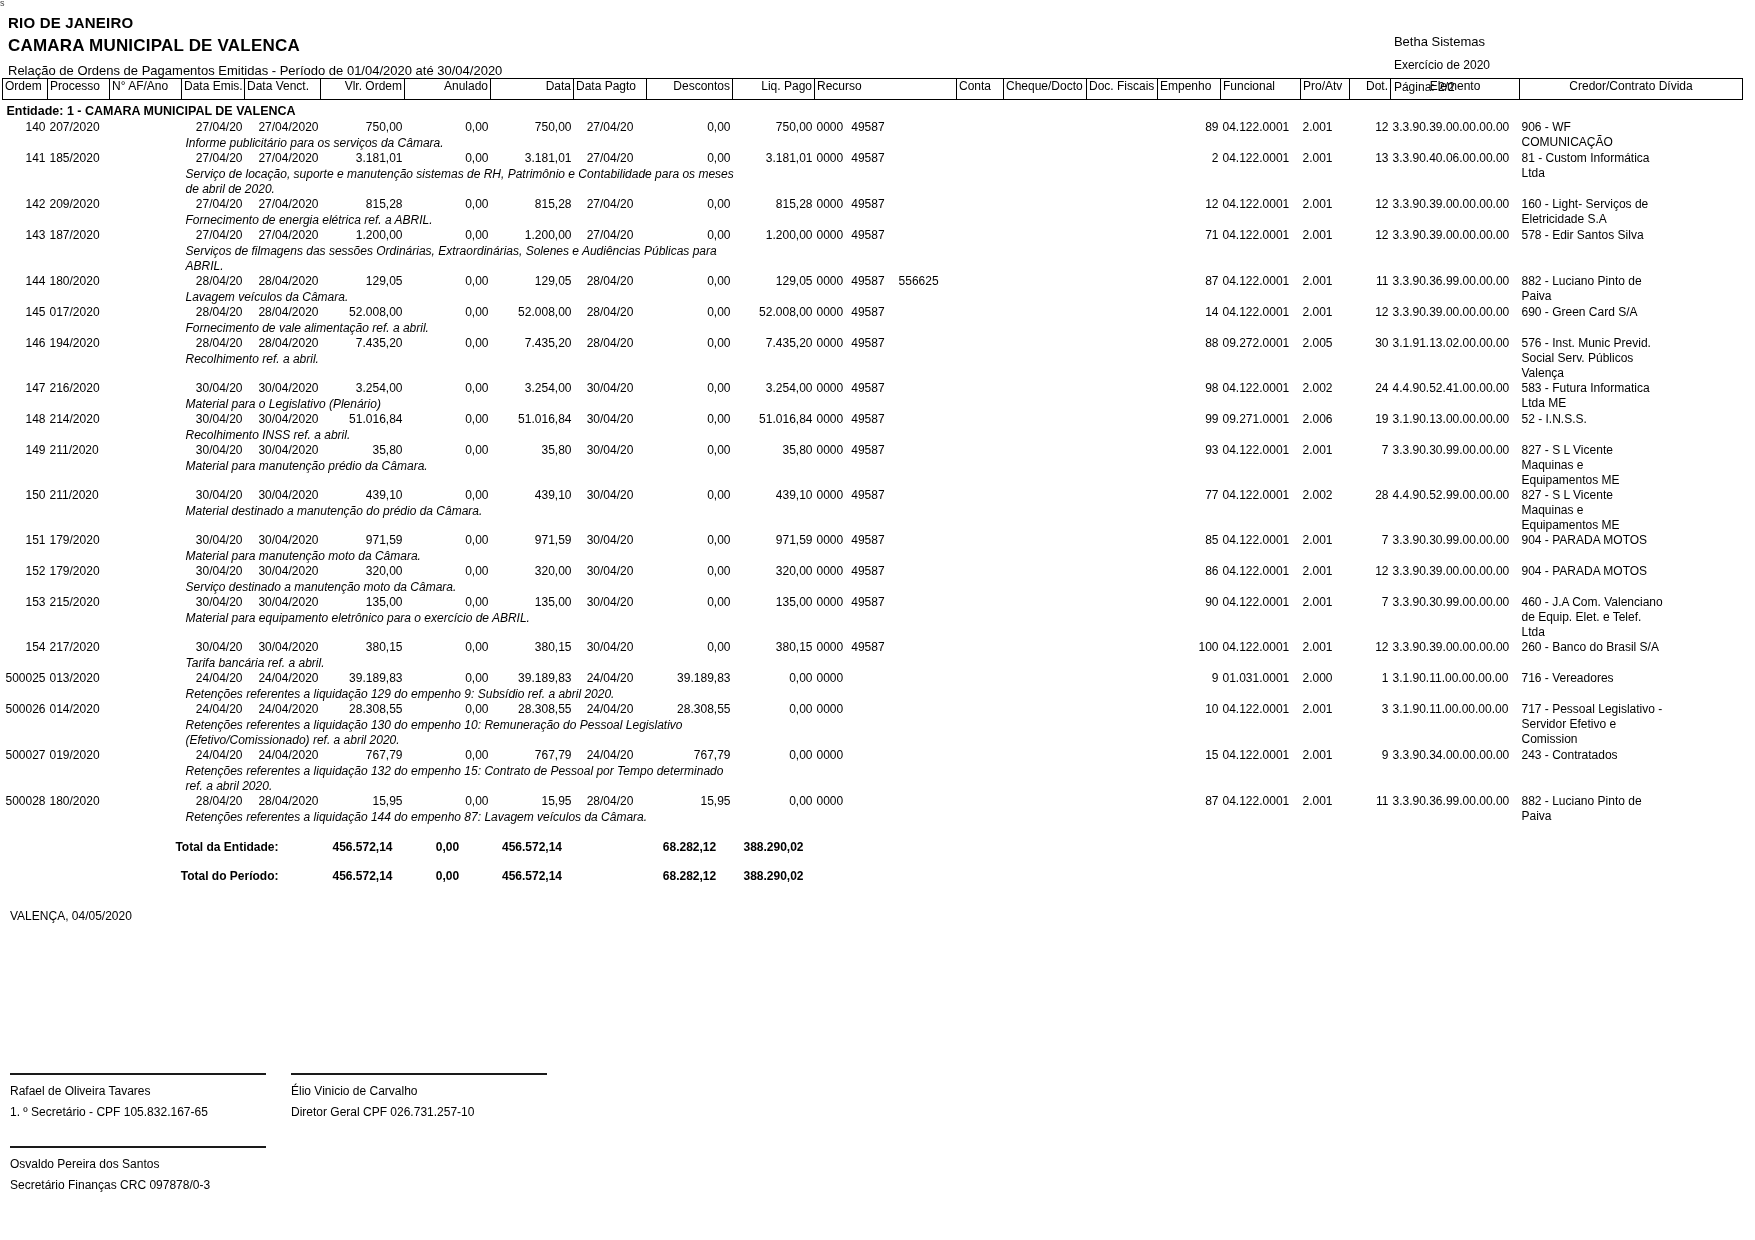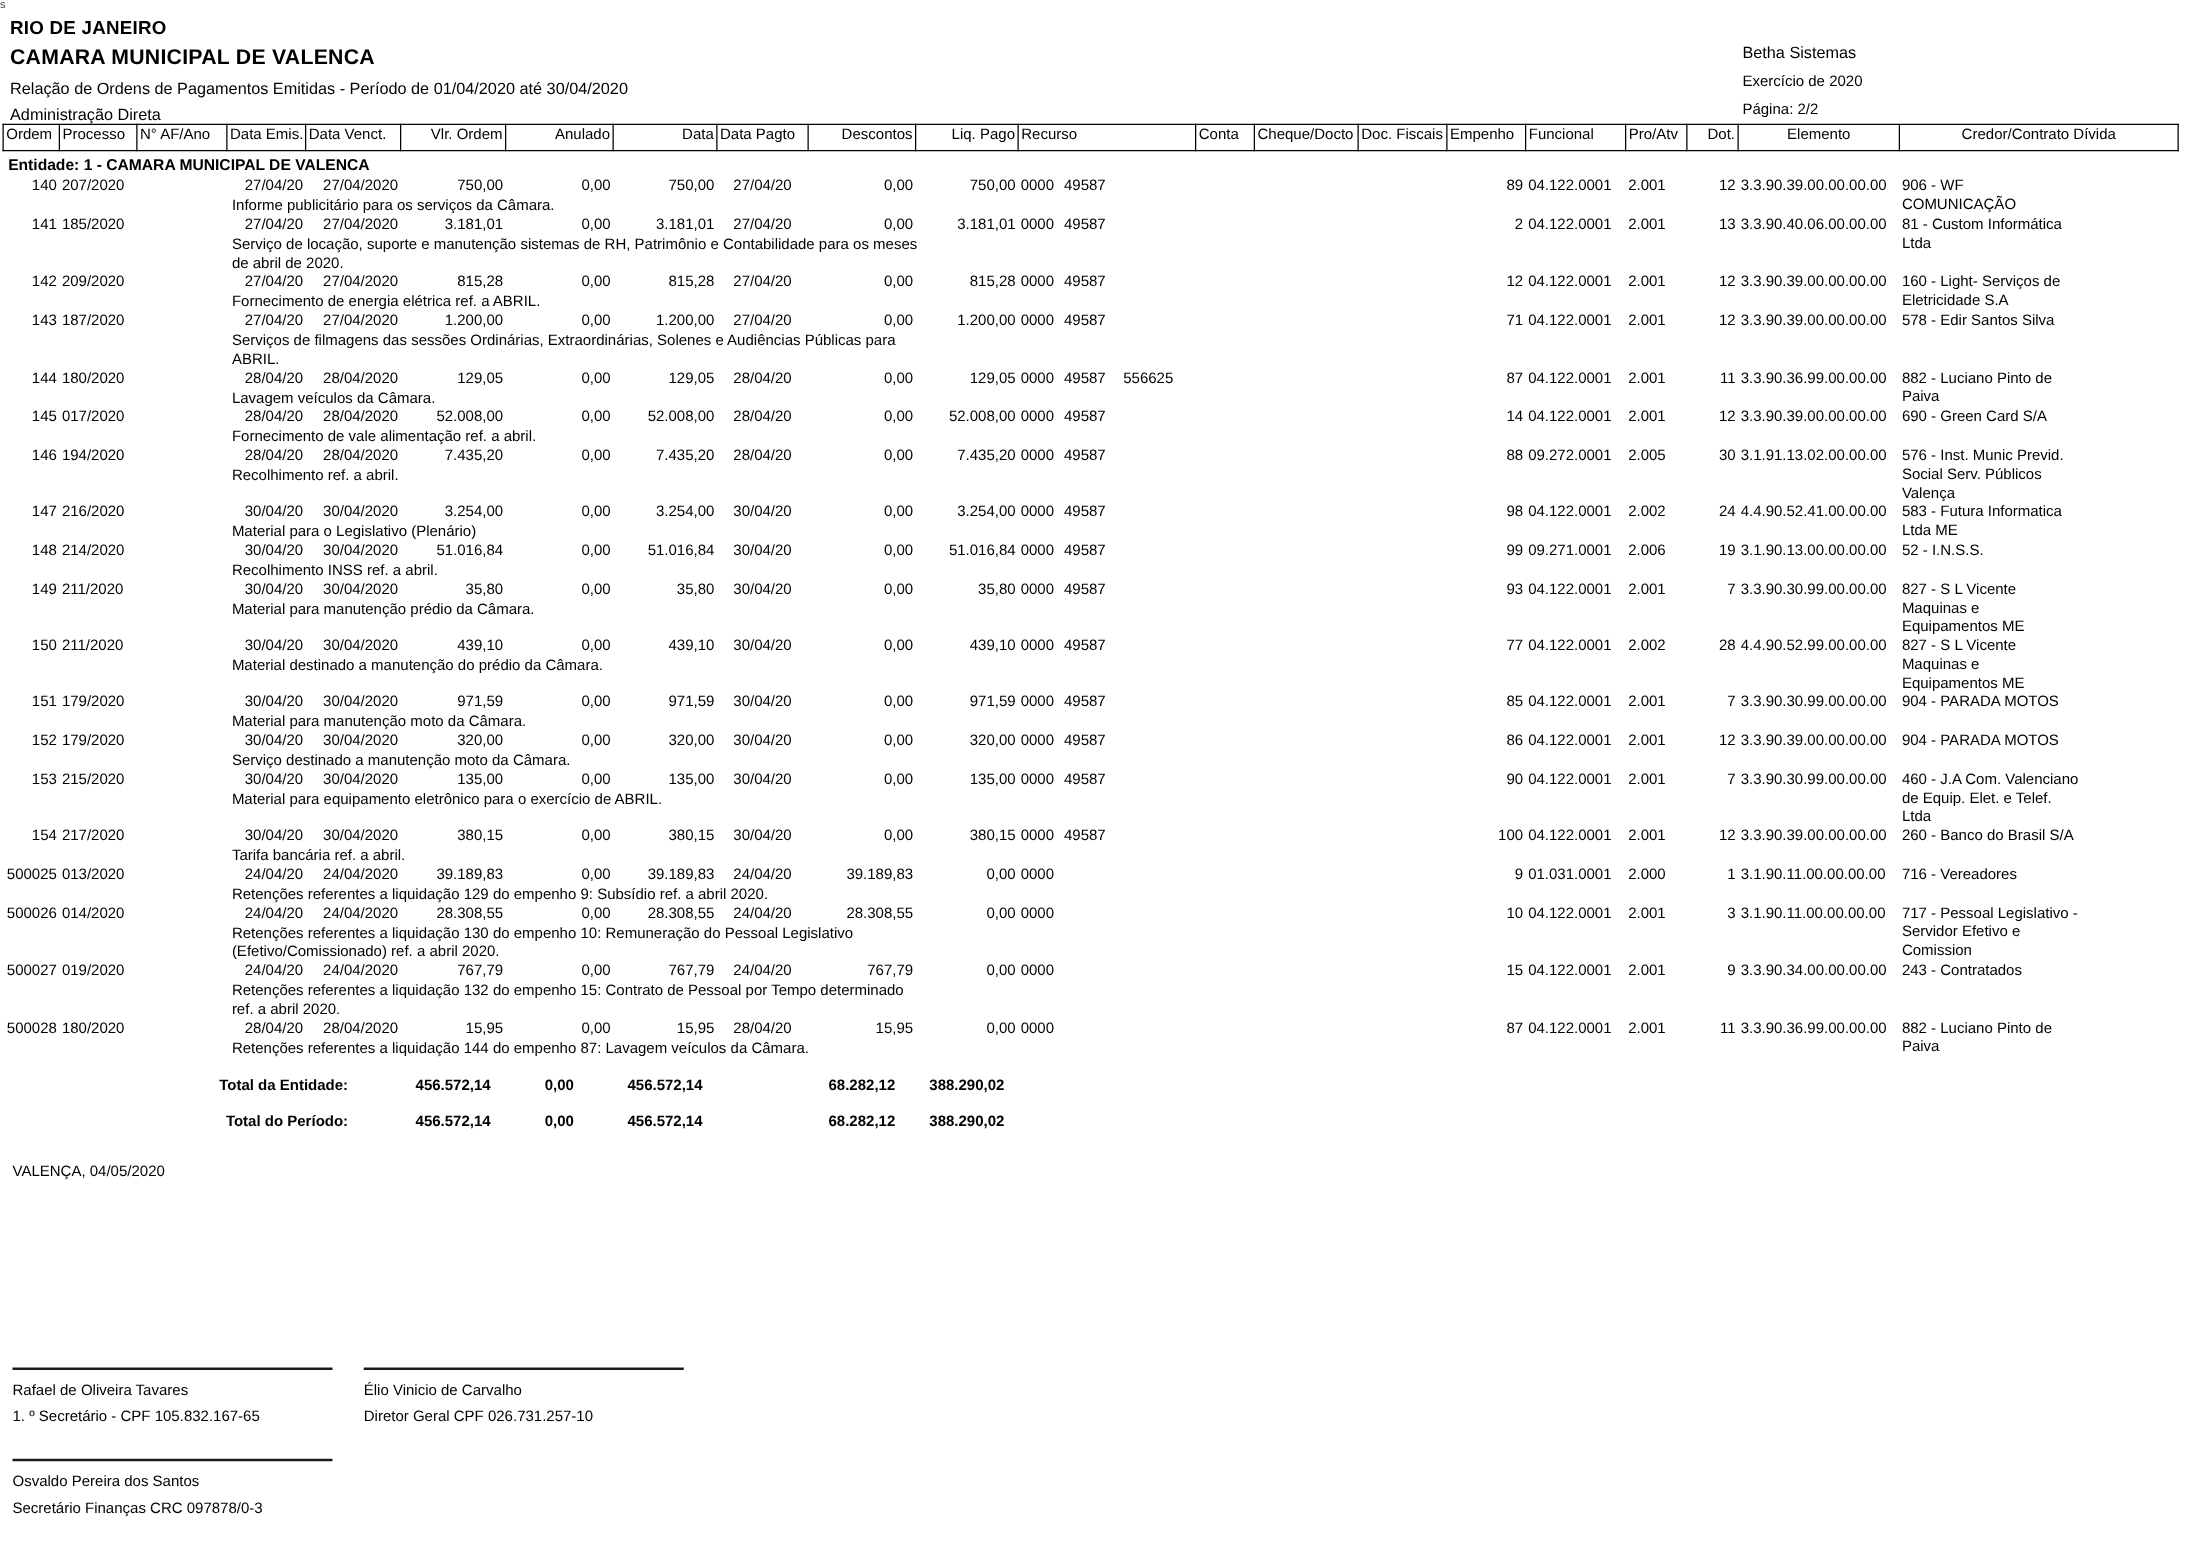--- a/index.html
+++ b/index.html
@@ -38,21 +38,21 @@
   td.c-recgroup{white-space:nowrap;padding-left:12px;}
   td.c-recgroup .conta{display:inline-block;margin-left:8px;}
   td.c-recgroup .cheque{display:inline-block;margin-left:14px;}
   td.c-funcional{white-space:nowrap;padding-left:3px;}
   td.c-proatv{white-space:nowrap;padding-left:10px;}
   td.c-elemento{white-space:nowrap;overflow:hidden;padding-left:3px;}
   td.c-credor{padding-left:3px;}
   td.c-credor .wrap{width:142px;line-height:15px;}
   tr.data-row td{height:16px;line-height:15px;}
   tr.desc-row td{line-height:15px;}
-  tr.desc-row .descr{max-width:552px;padding-left:2px;}
+  tr.desc-row .descr{max-width:552px;padding-left:2px;font-style:italic;}
   tbody.totals td{font-weight:bold;white-space:nowrap;text-align:center;}
   tbody.totals tr td{padding-top:15px;}
   tbody.totals .lbl{text-align:right;padding-right:42px;}
   .city-date{margin-top:26px;margin-left:2px;font-size:12px;}
   .sig-row{display:flex;margin-top:150px;margin-left:2px;}
   .sig-block{width:256px;margin-right:25px;}
   .sig-line{border-top:2px solid #1a1a1a;height:0;}
   .sig-name{margin-top:9px;font-size:12px;}
   .sig-title{margin-top:7px;font-size:12px;}
   .sig-block.fourth{margin-top:27px;}
@@ -66,21 +66,20 @@
 
   <div class="hdr-right">
     <div class="vendor">Betha Sistemas</div>
     <div class="exercise">Exercício de 2020</div>
     <div class="pagenum">Página: 2/2</div>
   </div>
 
   <div class="title-state">RIO DE JANEIRO</div>
   <div class="title-org">CAMARA MUNICIPAL DE VALENCA</div>
   <div class="title-report">Relação de Ordens de Pagamentos Emitidas - Período de 01/04/2020 até 30/04/2020</div>
-  <div class="title-admin">Administração Direta</div>
 
   <table class="report">
     <colgroup>
       <col style="width:45px">
         <col style="width:62px">
         <col style="width:72px">
       <col style="width:63px">
         <col style="width:76px">
         <col style="width:84px">
       <col style="width:86px">

